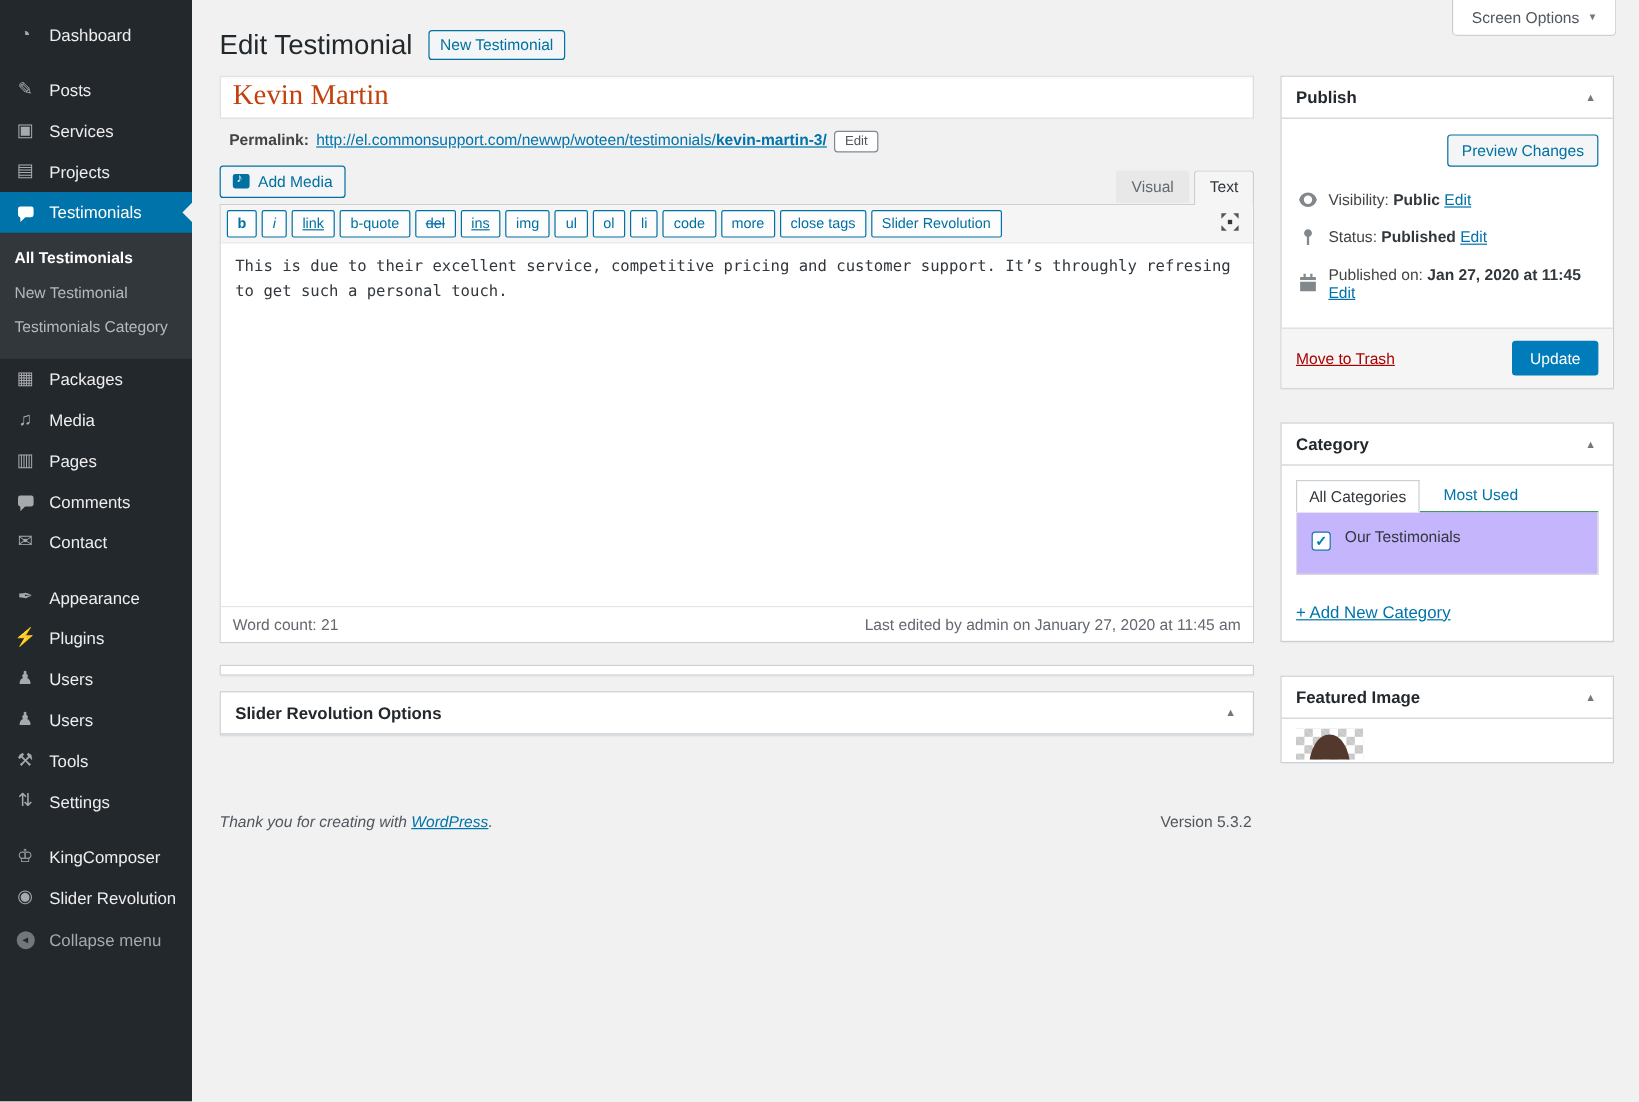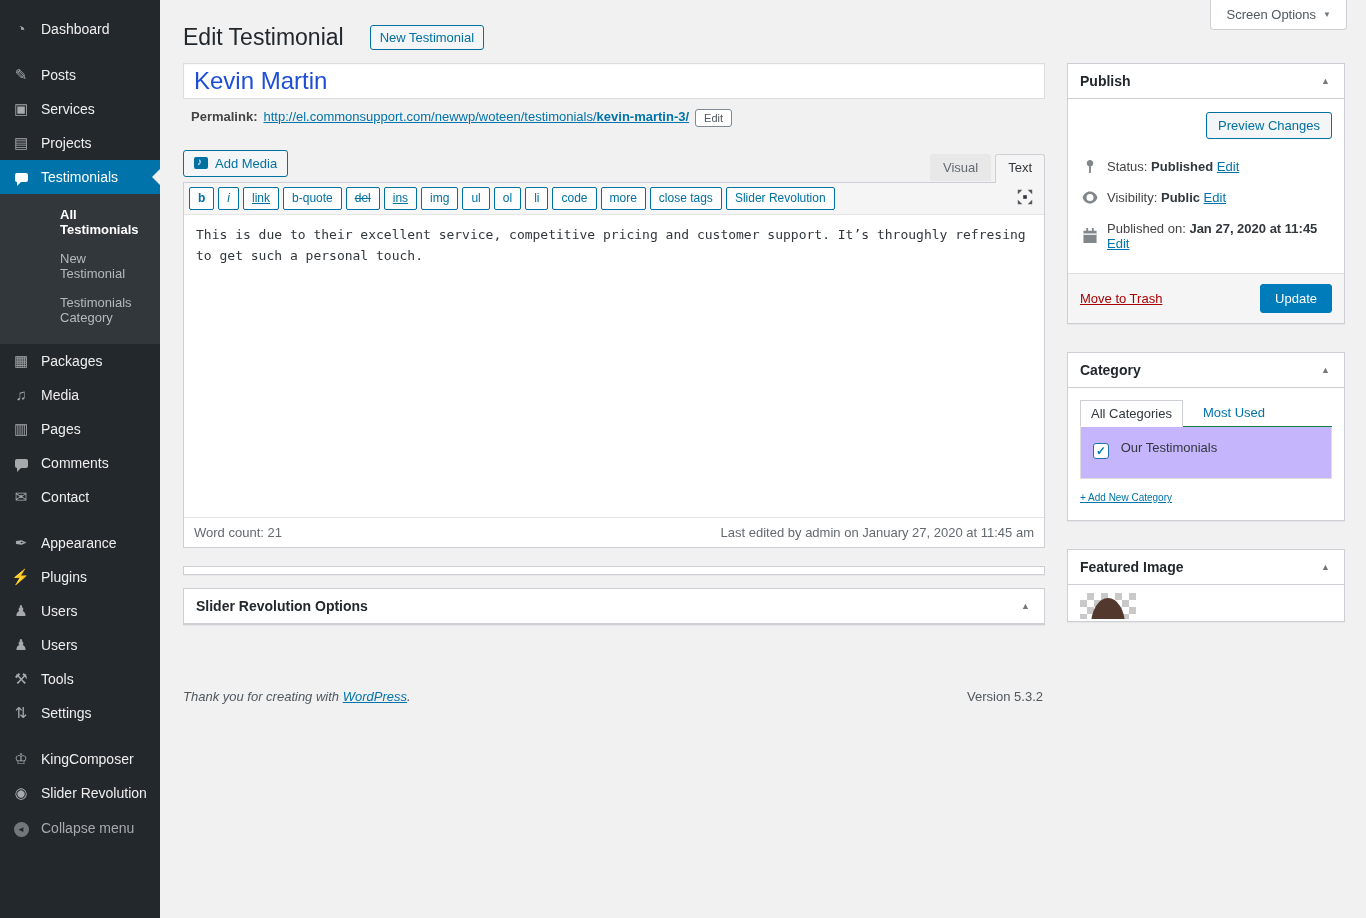--- a/index.html
+++ b/index.html
@@ -32,21 +32,21 @@
   }
   .menu-item.active { background:#0073aa; color:#fff; }
   .menu-item.active .ico { color:#fff; }
   .menu-item.active::after {
     content:""; position:absolute; right:0; top:50%; margin-top:-8px;
     border:8px solid transparent; border-right-color:#f1f1f1;
   }
   .menu-sep { height:12px; }
   .submenu { background:#32373c; padding:6px 0 12px; }
   .submenu-item {
-    padding:7px 12px; font-size:13px; color:#b4b9be; cursor:pointer;margin-left:48px;
+    padding:7px 12px; font-size:13px; color:#b4b9be; cursor:pointer;
   }
   .submenu-item.current { color:#fff; font-weight:bold; }
   .dim { color:#a7aaad; }
   .bubble {
     display:inline-block; width:13px; height:9px; background:currentColor;
     border-radius:2px; position:relative; margin-top:1px;
   }
   .bubble::after {
     content:""; position:absolute; left:2px; bottom:-4px;
     border:3px solid transparent; border-top-color:currentColor; border-left-color:currentColor;
@@ -59,46 +59,46 @@
   
   .main { flex:1; position:relative; padding:0 22px 30px 23px; }
   .screen-options {
     position:absolute; top:0; right:20px; background:#fff;
     border:1px solid #ccd0d4; border-top:none; border-radius:0 0 4px 4px;
     padding:7px 15px; color:#50575e; font-size:13px; cursor:pointer;
     display:flex; align-items:center; gap:7px;
   }
   .screen-options .tri { font-size:8px; color:#72777c; }
 
-  .page-header { display:flex; align-items:center; gap:26px; padding:23px 0 10px; }
+  .page-header { display:flex; align-items:center; gap:13px; padding:23px 0 10px; }
   .page-header h1 { font-size:23px; font-weight:400; color:#23282d; margin:0; line-height:1.3; }
   .page-title-action {
     display:inline-block; border:1px solid #0071a1; color:#0071a1; background:#f3f5f6;
     border-radius:3px; padding:4px 9px; font-size:13px; text-decoration:none; cursor:pointer;
   }
 
   .columns { display:flex; align-items:flex-start; }
   .col-main { width:862px; flex:0 0 862px; }
   .col-side { width:278px; flex:0 0 278px; margin-left:22px; }
 
   #post-title {
-    width:100%; height:36px; padding:3px 10px; font-size:24px; color:#1d4ed8;
-    border:1px solid #ddd; background:#fff; font-family:Liberation Sans, sans-serif;
+    width:100%; height:36px; padding:3px 10px; font-size:24px; color:#c2410c;
+    border:1px solid #ddd; background:#fff; font-family:Liberation Serif, serif;
     box-shadow:inset 0 1px 2px rgba(0,0,0,.04); outline:none;
   }
   .permalink-row { margin:10px 0 0 8px; display:flex; align-items:flex-start; gap:6px; }
   .permalink-row .pl-label { font-weight:bold; color:#444; }
   .pl-url strong { font-weight:bold; }
   .button-small {
     background:#fff; border:1px solid #7e8993; border-radius:3px;
     color:#50575e; font-size:11px; padding:2px 8px; cursor:pointer;
     font-family:"Liberation Sans", sans-serif;
   }
 
-  .editor-tools { margin-top:23px; display:flex; align-items:flex-end; justify-content:space-between; }
+  .editor-tools { margin-top:11px; display:flex; align-items:flex-end; justify-content:space-between; }
   .add-media {
     display:inline-flex; align-items:center; gap:7px;
     background:#f3f5f6; border:1px solid #0071a1; color:#0071a1;
     border-radius:3px; padding:5px 10px; font-size:13px; cursor:pointer;
     margin-bottom:5px; font-family:"Liberation Sans", sans-serif;
   }
   .media-ico {
     display:inline-block; width:14px; height:12px; background:currentColor;
     border-radius:2px; position:relative;
   }
@@ -204,21 +204,21 @@
   .cat-tab-link { margin-left:16px; padding:5px 4px 6px; font-size:13px; text-decoration:none; }
   .cat-panel {
     border:1px solid #ddd; border-top:none; background:#c4b5fd; padding:13px 12px; min-height:52px;
   }
   .checkbox {
     display:inline-block; width:16px; height:16px; border:1px solid #2271b1; border-radius:3px;
     background:#fff; color:#007cba; font-size:12px; font-weight:bold; line-height:15px;
     text-align:center; margin-right:8px; vertical-align:-3px; cursor:pointer;
   }
   .cat-item-label { font-size:13px; color:#32373c; }
-  .add-cat { display:inline-block; margin-top:13px; font-size:10px; }
+  .add-cat { display:inline-block; margin-top:23px; font-size:14px; }
 
   .featured-body { padding:8px 12px 6px; height:36px; overflow:hidden; }
   .thumb {
     width:56px; height:26px; position:relative; overflow:hidden;
     background:
       linear-gradient(45deg,#c9c9c9 25%,transparent 25%,transparent 75%,#c9c9c9 75%) 0 0/14px 14px,
       linear-gradient(45deg,#c9c9c9 25%,#fff 25%,#fff 75%,#c9c9c9 75%) 7px 7px/14px 14px;
   }
   .thumb .hair {
     position:absolute; left:11px; top:5px; width:34px; height:30px;
@@ -410,30 +410,30 @@
         <div class="postbox">
           <div class="postbox-header">
             <span class="pb-title">Publish</span>
             <button class="toggle-btn">▲</button>
           </div>
           <div class="publish-body">
             <div class="preview-row">
               <button class="button-secondary">Preview Changes</button>
             </div>
             <div class="misc-row">
+              <svg width="17" height="13" viewBox="0 0 16 12" aria-hidden="true">
+                  <path fill="#82878c" d="M8 0C4.5 0 1.6 2.5.6 6c1 3.5 3.9 6 7.4 6s6.4-2.5 7.4-6C14.4 2.5 11.5 0 8 0zm0 9.5A3.5 3.5 0 1 1 8 2.5a3.5 3.5 0 0 1 0 7z"></path>
+                </svg>
+              <span><span>Visibility:</span> <strong>Public</strong> <a>Edit</a></span>
+            </div>
+            <div class="misc-row">
               <svg width="15" height="15" viewBox="0 0 16 16" aria-hidden="true">
                   <path fill="#82878c" d="M8 1C6 1 4.5 2.6 4.5 4.5c0 1.6 1 2.9 2.5 3.3V15h2V7.8c1.5-.4 2.5-1.7 2.5-3.3C11.5 2.6 10 1 8 1z"></path>
                 </svg>
               <span><span>Status:</span> <strong>Published</strong> <a>Edit</a></span>
-            </div>
-            <div class="misc-row">
-              <svg width="17" height="13" viewBox="0 0 16 12" aria-hidden="true">
-                  <path fill="#82878c" d="M8 0C4.5 0 1.6 2.5.6 6c1 3.5 3.9 6 7.4 6s6.4-2.5 7.4-6C14.4 2.5 11.5 0 8 0zm0 9.5A3.5 3.5 0 1 1 8 2.5a3.5 3.5 0 0 1 0 7z"></path>
-                </svg>
-              <span><span>Visibility:</span> <strong>Public</strong> <a>Edit</a></span>
             </div>
             <div class="misc-row">
               <svg width="15" height="15" viewBox="0 0 16 16" aria-hidden="true">
                   <path fill="#82878c" d="M4 0h2v3H4zM10 0h2v3h-2zM1 3h14v3H1zm0 4h14v9H1z"></path>
                   <path fill="#fff" d="M1 6h14v1H1z"></path>
                 </svg>
               <span><span>Published on:</span> <strong>Jan 27, 2020 at 11:45</strong> <a>Edit</a></span>
             </div>
           </div>
           <div class="publish-footer">

